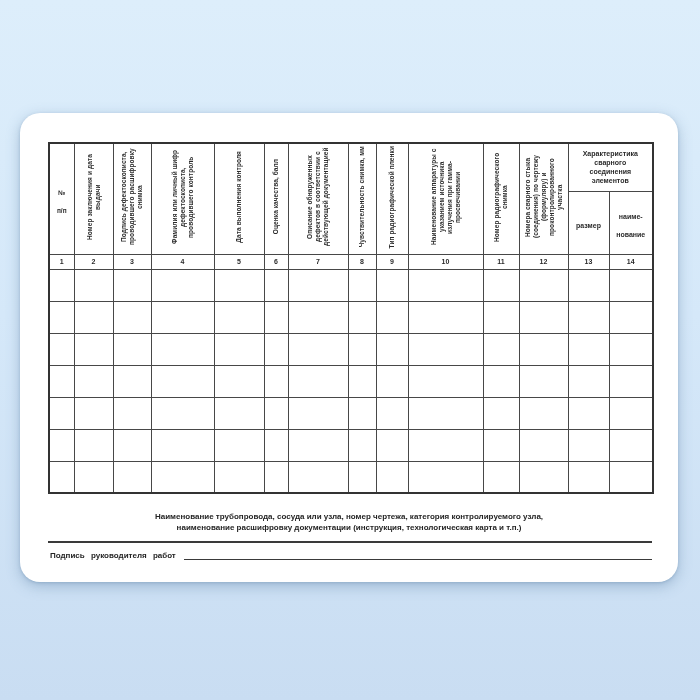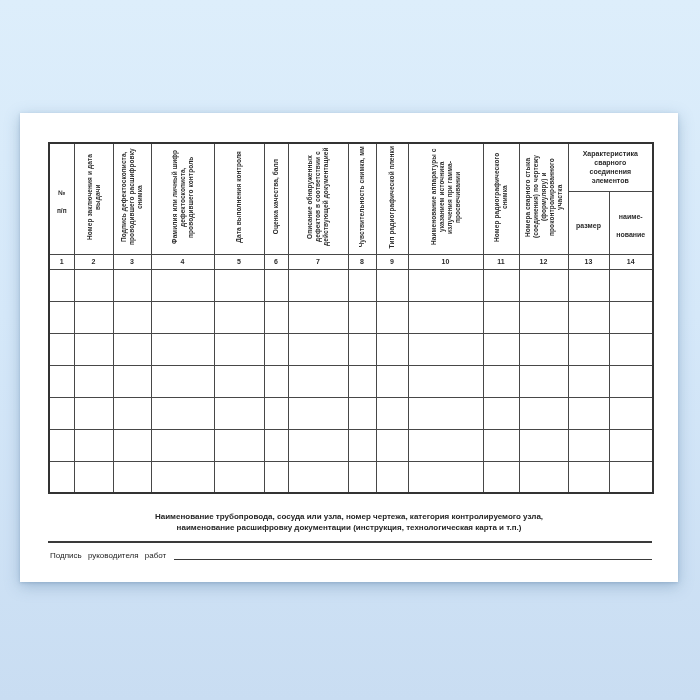--- a/index.html
+++ b/index.html
@@ -5,20 +5,21 @@
   html,body{margin:0;padding:0;width:700px;height:700px;overflow:hidden;}
   body{
     background:linear-gradient(180deg,#ddeefb 0%,#d5e8f9 45%,#c9ddf2 100%);
     font-family:"Liberation Sans",sans-serif;
     color:#232323;
   }
   .paper{
     position:absolute;left:20px;top:113px;width:658px;height:469px;
     background:#ffffff;
     box-shadow:0 4px 14px rgba(100,135,170,0.45),0 1px 3px rgba(100,135,170,0.35);
+    border-radius:20px;
   }
   table.form{
     position:absolute;left:28px;top:29px;
     border-collapse:collapse;table-layout:fixed;width:604px;
   }
   table.form td,table.form th{
     border:1px solid #474747;
     padding:0;margin:0;
     font-weight:bold;color:#2b2b2b;
     vertical-align:middle;text-align:center;
@@ -44,21 +45,21 @@
   .note{
     position:absolute;top:399px;left:0;right:0;
     text-align:center;font-size:8px;line-height:10.5px;font-weight:bold;color:#242424;
   }
   .rule{
     position:absolute;top:428px;left:28px;width:604px;height:2px;background:#3a3a3a;
   }
   .sigrow{
     position:absolute;top:437px;left:30px;width:602px;
     display:flex;align-items:flex-end;
-    font-size:8px;font-weight:normal;color:#242424;word-spacing:4px;
+    font-size:8px;font-weight:bold;color:#242424;word-spacing:4px;
   }
   .sigline{
     flex:1;margin-left:8px;height:9px;border-bottom:1.5px solid #3a3a3a;
   }
 </style>
 </head>
 <body>
 
 <div class="paper">
 

